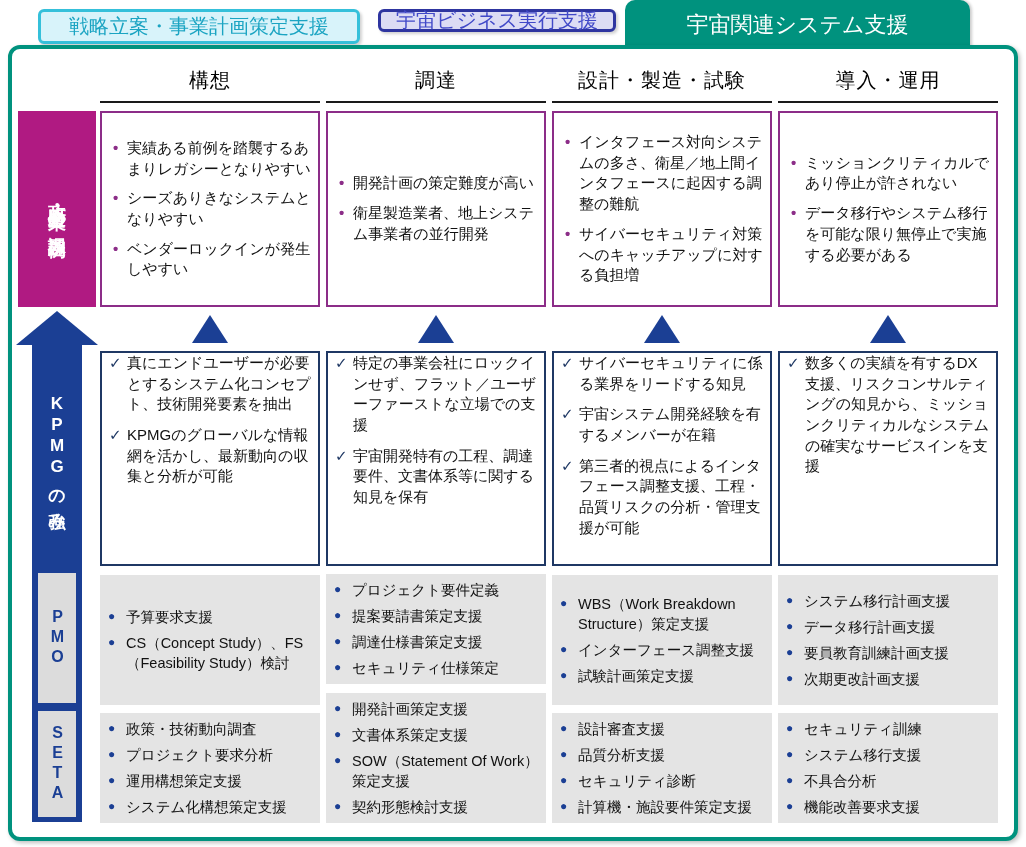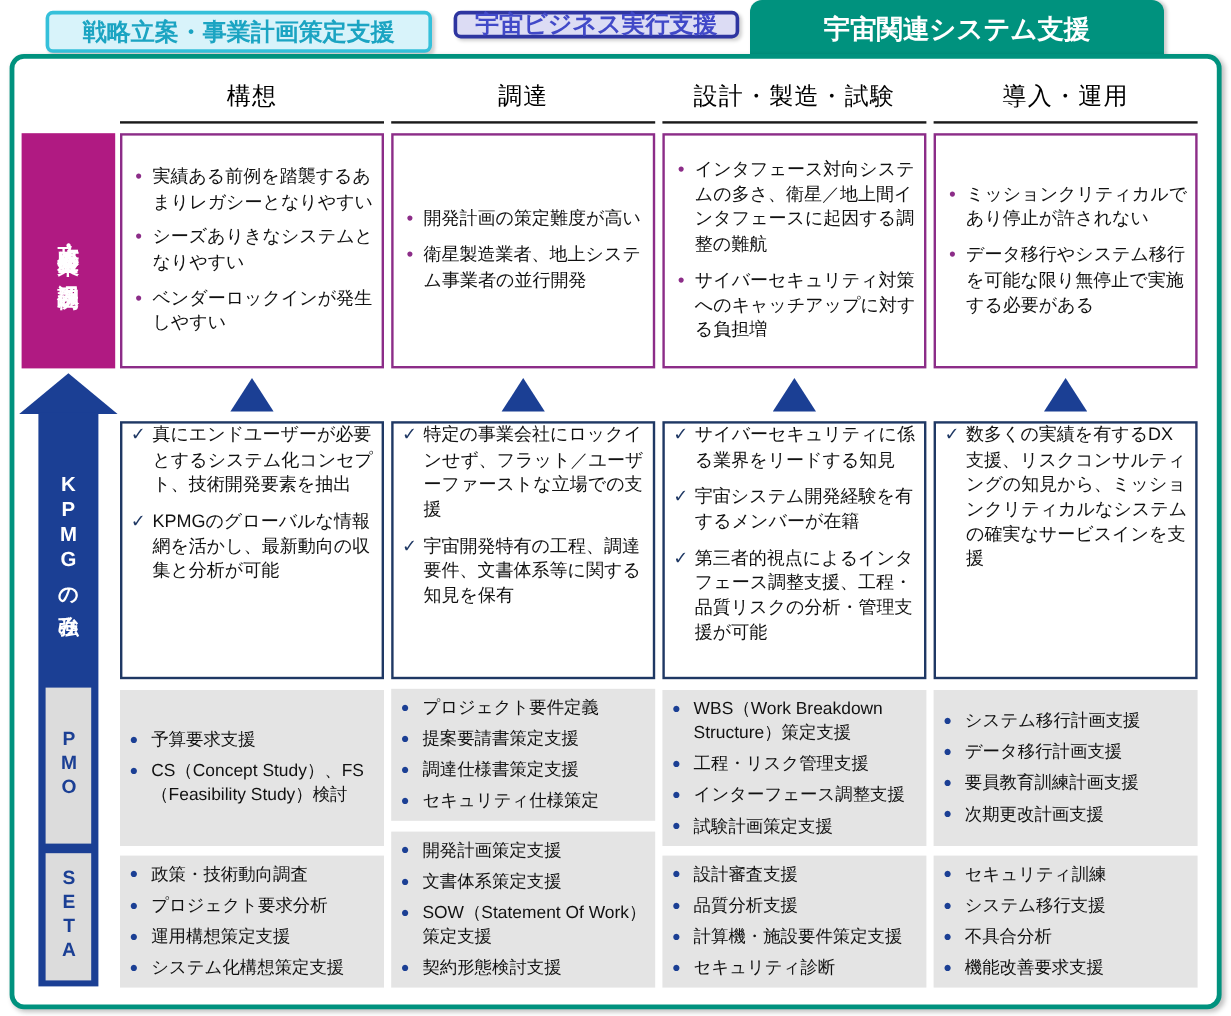--- a/index.html
+++ b/index.html
@@ -10,21 +10,21 @@
   .canvas {
     position:relative;
     width:1026px; height:847px;
     background:#fff;
     overflow:hidden;
   }
   
   .tab {
     position:absolute;
     display:flex; align-items:center; justify-content:center;
-    font-weight:bold;
+    font-weight:normal;
     cursor:pointer;
     white-space:nowrap;
   }
   .tab-cyan {
     left:38px; top:9px; width:322px; height:35px;
     background:#d8f3fa;
     border:3px solid #35c0da;
     border-radius:6px;
     color:#1ba4c2;
     font-size:20px;
@@ -246,29 +246,28 @@
         <div class="tri-row">
             <div class="tri"></div>
           </div>
         <ul class="box box-strengths">
             <li>サイバーセキュリティに係る業界をリードする知見</li>
             <li>宇宙システム開発経験を有するメンバーが在籍</li>
             <li>第三者的視点によるインタフェース調整支援、工程・品質リスクの分析・管理支援が可能</li>
           </ul>
         <ul class="box box-gray box-pmo">
             <li>WBS（Work Breakdown Structure）策定支援</li>
-            <li>工程・リスク管理支援</li>
             <li>インターフェース調整支援</li>
             <li>試験計画策定支援</li>
           </ul>
         <ul class="box box-gray box-seta">
             <li>設計審査支援</li>
             <li>品質分析支援</li>
+            <li>セキュリティ診断</li>
             <li>計算機・施設要件策定支援</li>
-            <li>セキュリティ診断</li>
           </ul>
       </div>
 
       <div class="col">
         <div class="col-header">導入・運用</div>
         <ul class="box box-issues">
             <li>ミッションクリティカルであり停止が許されない</li>
             <li>データ移行やシステム移行を可能な限り無停止で実施する必要がある</li>
           </ul>
         <div class="tri-row">

